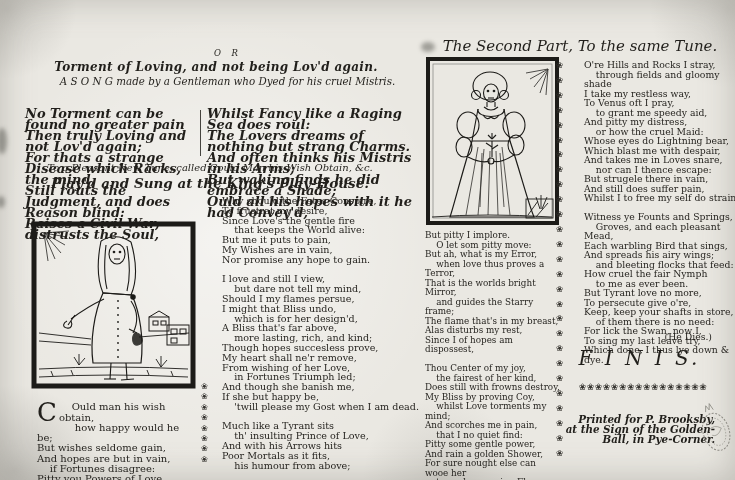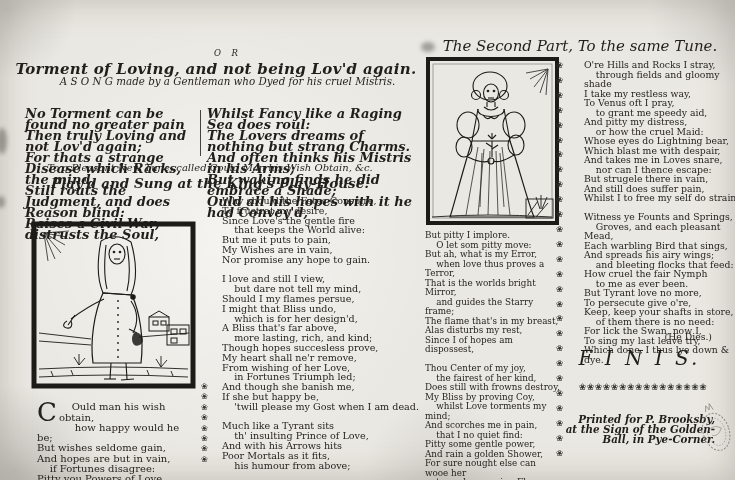--- a/index.html
+++ b/index.html
@@ -16,21 +16,21 @@
     box-shadow: inset 0 0 34px rgba(105,102,95,.35);
     font-family:"DejaVu Serif","Liberation Serif",serif; color:var(--ink);
   }
   .abs { position:absolute; }
   .col { position:absolute; white-space:pre-wrap; color:var(--ink); }
   .ital { font-style:italic; }
   .bold { font-weight:bold; }
   .ctr  { text-align:center; }
   .title { font-size:37px; line-height:40px; letter-spacing:1px; }
   .or-line { font-size:8.5px; letter-spacing:4px;margin-left:12px; }
-  .subtitle { font-size:15px; letter-spacing:.3px; }
+  .subtitle { font-size:12px; letter-spacing:.3px; }
   .song-line { font-size:10.3px; }
   .headverse { font-size:13px; line-height:11px; font-style:italic; font-weight:bold; }
   .tune { font-size:10px; }
   .playhouse { font-size:13.5px; }
   .verse-main  { font-size:9.6px; line-height:9.8px; }
   .verse-could { font-size:10px;  line-height:10.3px; }
   .verse-mid   { font-size:8.8px; line-height:9.5px; }
   .verse-right { font-size:9.3px; line-height:9.5px;margin-left:12px; }
   .dropcap { float:left; font-size:26px; line-height:21px; padding-right:2px; }
   .orn { font-family:"DejaVu Sans","Liberation Sans",sans-serif; color:#34322e; }

